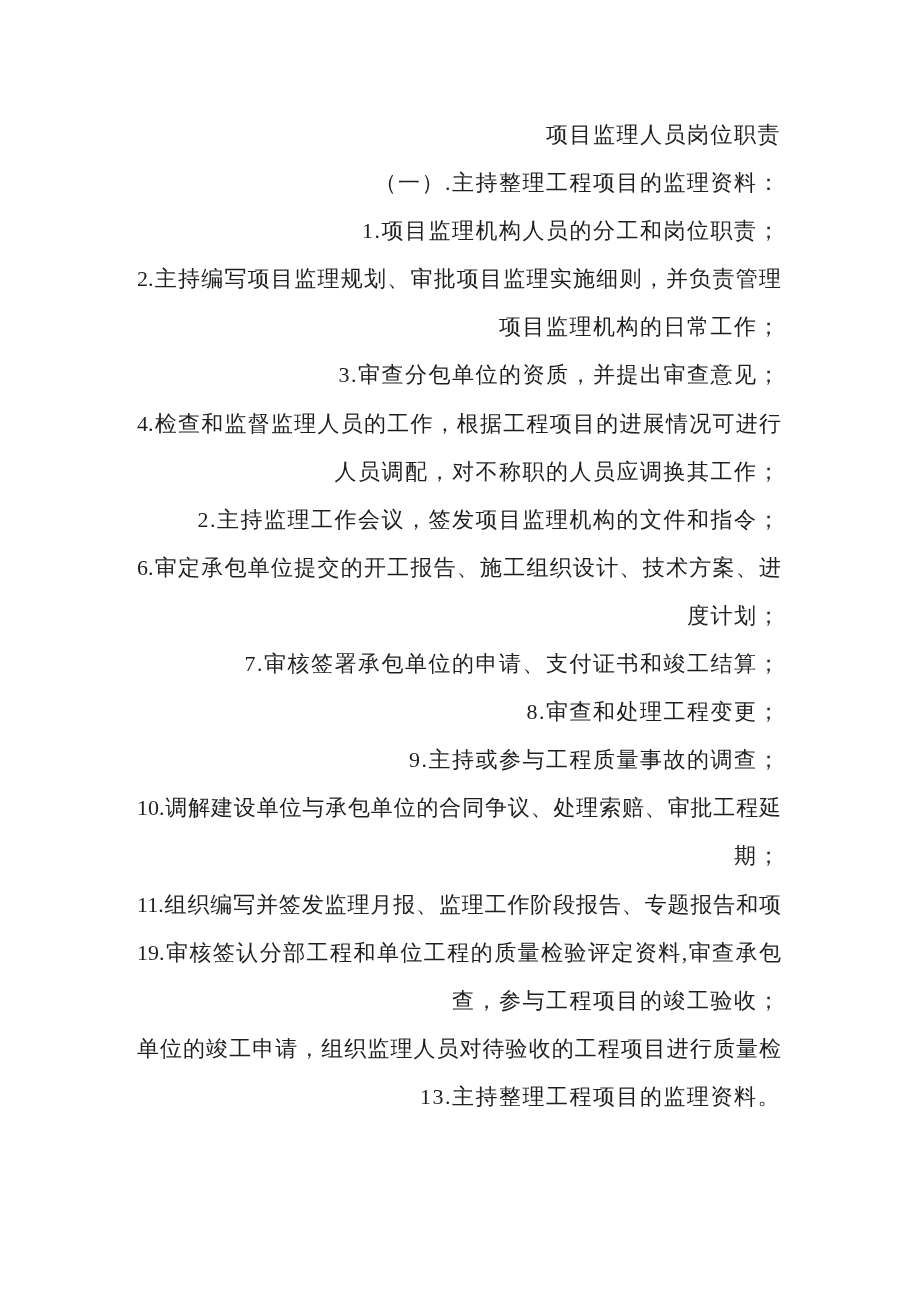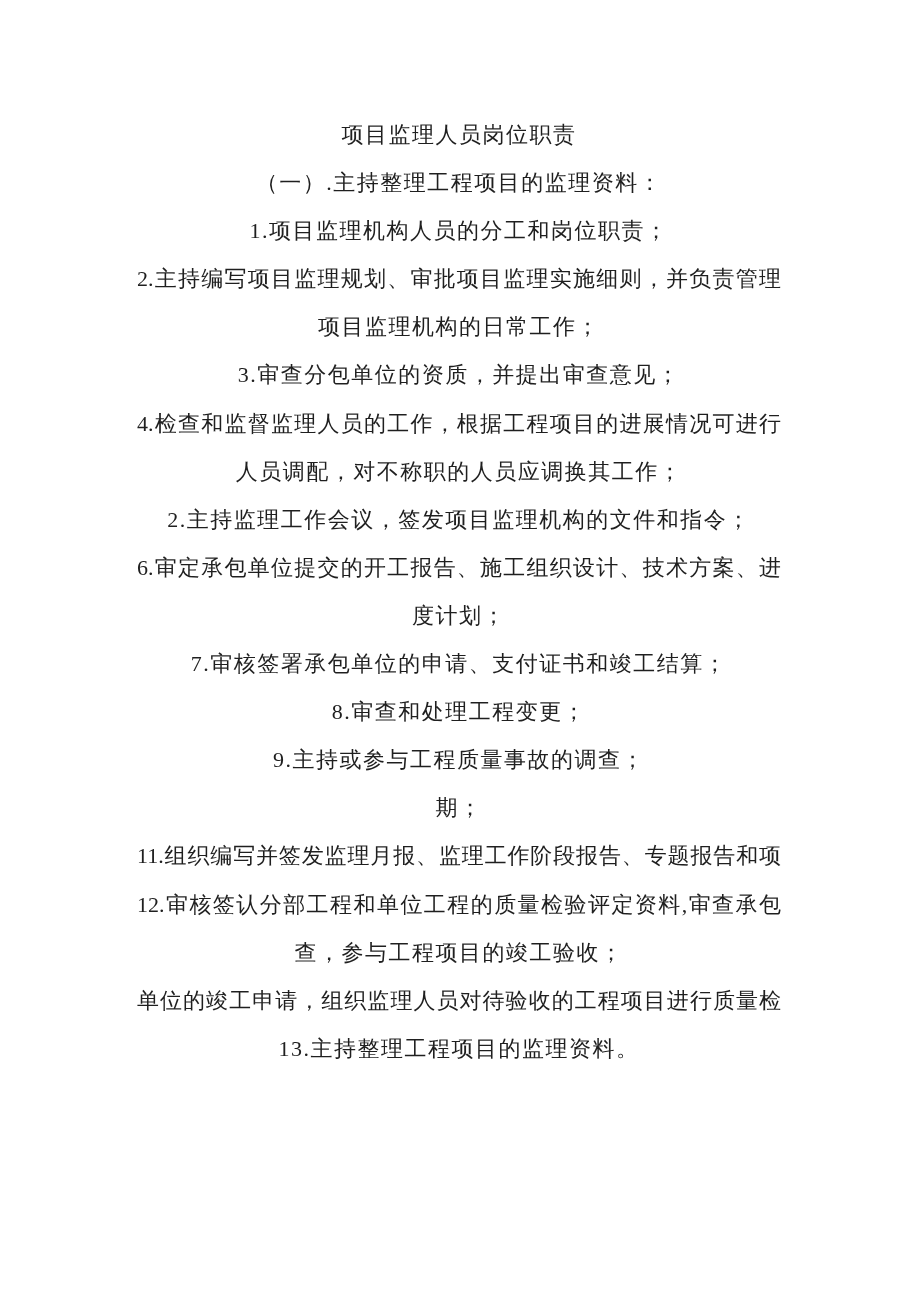--- a/index.html
+++ b/index.html
@@ -27,21 +27,21 @@
     top: 111px;
     width: 644px;
     font-size: 22px;
     line-height: 48.1px;
     color: #1f1f1f;
     font-weight: 400;
   }
   .line {
     white-space: nowrap;
     letter-spacing: 1.5px;
-    text-align: center;
+    text-align: right;
   }
   .line.fill {
     white-space: normal;
     letter-spacing: 0;
     text-align: justify;
     text-align-last: justify;
   }
 </style>
 </head>
 <body>
@@ -55,20 +55,21 @@
       <div class="line">项目监理机构的日常工作；</div>
       <div class="line">3.审查分包单位的资质，并提出审查意见；</div>
       <div class="line fill">4.检查和监督监理人员的工作，根据工程项目的进展情况可进行</div>
       <div class="line">人员调配，对不称职的人员应调换其工作；</div>
       <div class="line">2.主持监理工作会议，签发项目监理机构的文件和指令；</div>
       <div class="line fill">6.审定承包单位提交的开工报告、施工组织设计、技术方案、进</div>
       <div class="line">度计划；</div>
       <div class="line">7.审核签署承包单位的申请、支付证书和竣工结算；</div>
       <div class="line">8.审查和处理工程变更；</div>
       <div class="line">9.主持或参与工程质量事故的调查；</div>
+      <div class="line fill">10.调解建设单位与承包单位的合同争议、处理索赔、审批工程延</div>
       <div class="line">期；</div>
       <div class="line fill">11.组织编写并签发监理月报、监理工作阶段报告、专题报告和项</div>
-      <div class="line fill">12.审核签认分部工程和单位工程的质量检验评定资料,审查承包</div>
+      <div class="line fill">19.审核签认分部工程和单位工程的质量检验评定资料,审查承包</div>
       <div class="line">查，参与工程项目的竣工验收；</div>
       <div class="line fill">单位的竣工申请，组织监理人员对待验收的工程项目进行质量检</div>
       <div class="line">13.主持整理工程项目的监理资料。</div>
     </div>
 </div>
 
 </body></html>

